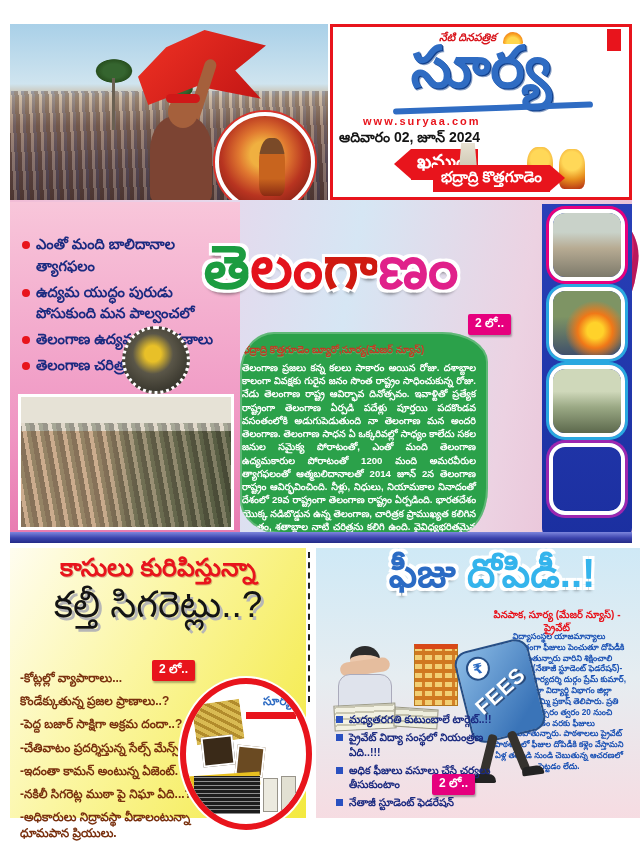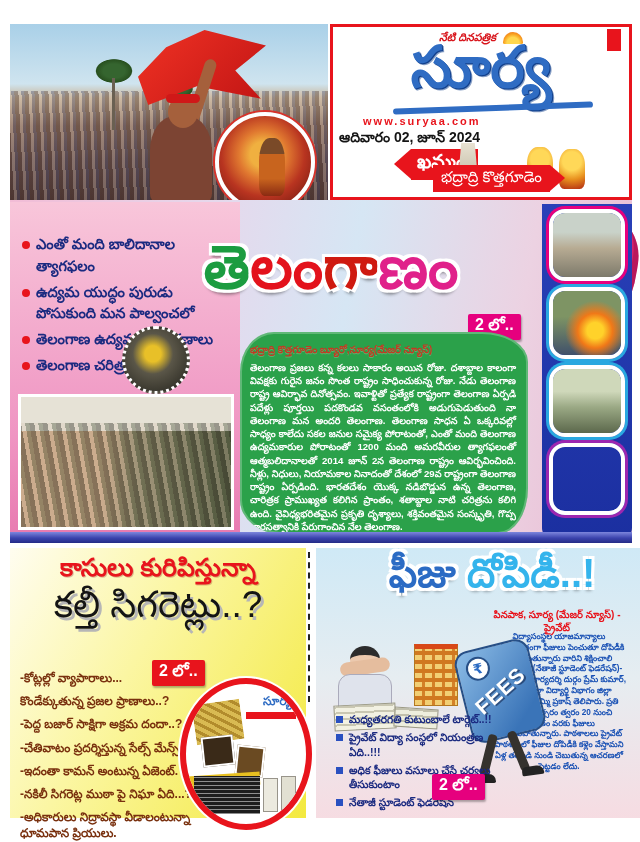--- a/index.html
+++ b/index.html
@@ -38,53 +38,53 @@
   .brand-swoosh{left:60px;top:78px;width:200px;height:6px;background:#2f6cc3;border-radius:4px;transform:rotate(-2deg)}
   .site{left:0;top:88px;width:60%;text-align:center;font-size:11px;font-weight:bold;letter-spacing:2px;color:#e8141c}
   .mast-date{left:6px;top:102px;font-size:14px;font-weight:bold;color:#141414}
   .edition-badge{left:78px;top:122px;background:#e8141c;color:#fff;font-size:19px;font-weight:bold;padding:2px 12px 3px 6px}
   .edition-badge::before{content:"";position:absolute;left:-17px;top:0;border-top:15px solid transparent;border-bottom:15px solid transparent;border-right:17px solid #e8141c}
   .temple-strip{left:0;bottom:0;width:100%;height:56px;
     background:linear-gradient(90deg,#7e9c5e 0 18%,#a9ba8e 18% 42%,#cdd8b9 42% 55%,#e7c express 0),linear-gradient(90deg,#7e9c5e 0 18%,#a9ba8e 18% 42%,#ccd6b6 42% 55%,#e8c468 55% 76%,#d89838 76% 100%)}
   .gopuram{left:118px;bottom:6px;width:34px;height:48px;background:linear-gradient(180deg,#e8e2d2,#b8b098);clip-path:polygon(18% 100%,30% 0,70% 0,82% 100%)}
   .deity{width:26px;height:40px;border-radius:40% 40% 20% 20%;background:radial-gradient(circle at 50% 30%,#ffd858 0 30%,#e8901e 60%,#b02812 100%)}
   .deity1{right:76px;bottom:10px}.deity2{right:44px;bottom:8px}
-  .sub-edition-badge{left:100px;bottom:5px;background:#e8141c;color:#fff;font-size:15px;font-weight:normal;padding:3px 8px 3px 8px}
+  .sub-edition-badge{left:100px;bottom:5px;background:#e8141c;color:#fff;font-size:15px;font-weight:bold;padding:3px 8px 3px 8px}
   .sub-edition-badge::after{content:"";position:absolute;right:-15px;top:0;border-top:13px solid transparent;border-bottom:13px solid transparent;border-left:15px solid #e8141c}
 
   
   .band{left:10px;top:200px;width:622px;height:338px;
     background:linear-gradient(100deg,#f2bcd6 0%,#e6d8ec 30%,#d6e6f4 52%,#ecd2e2 78%,#e8b8d0 100%)}
   .kicker{left:148px;top:203px;width:368px;text-align:center;font-size:27px;font-weight:bold;color:#1d50b8;
     text-shadow:-2px -2px 0 #fff,2px -2px 0 #fff,-2px 2px 0 #fff,2px 2px 0 #fff,0 3px 3px rgba(0,0,0,.3)}
   .lead-title{left:126px;top:232px;width:410px;text-align:center;font-size:60px;font-weight:bold;line-height:1.2;
     text-shadow:-3px -3px 0 #fff,3px -3px 0 #fff,-3px 3px 0 #fff,3px 3px 0 #fff,0 5px 3px rgba(40,40,40,.45)}
   .lt0{color:#1c9c40}.lt1{color:#e3121c}.lt2{color:#cf1a10}.lt3{color:#e0218a}.lt4{color:#4a2a9c}
   .map-blob{left:556px;top:210px;width:80px;height:130px;background:#d6246e;
     border-radius:46% 58% 52% 40% / 52% 38% 62% 46%;transform:rotate(8deg);box-shadow:inset -6px -8px 0 rgba(150,10,70,.45)}
   .fist-wrap{left:584px;top:234px}
-  .page-ref{background:#e6007e;color:#fff;font-size:16px;font-weight:bold;padding:2px 7px;border-radius:2px;box-shadow:1px 2px 2px rgba(0,0,0,.3)}
+  .page-ref{background:#e6007e;color:#fff;font-size:12px;font-weight:bold;padding:2px 7px;border-radius:2px;box-shadow:1px 2px 2px rgba(0,0,0,.3)}
   .lead-pageref{left:468px;top:314px}
 
   
   .left-col{left:10px;top:202px;width:230px;height:336px;background:linear-gradient(180deg,#f8c6da 0%,#ef94c2 70%,#e87ab0 100%)}
   .lead-bullets{left:22px;top:234px;width:200px}
   .lead-bullets .bullet{position:relative;padding-left:14px;font-size:14.5px;font-weight:bold;color:#1a2a80;line-height:1.5;margin-bottom:4px}
   .lead-bullets .bullet::before{content:"";position:absolute;left:0;top:7px;width:8px;height:8px;border-radius:50%;background:#e8141c}
   .dotted-inset{left:122px;top:326px;width:68px;height:68px;border-radius:50%;border:3px dotted #fff;
     background:radial-gradient(circle at 45% 40%,#e8c028 0 16%,#5a5648 40%,#23221c 100%)}
   .clash-photo{left:18px;top:394px;width:216px;height:136px;border:3px solid #fff;overflow:hidden;
     background:linear-gradient(180deg,#e6e2d6 0 26%,transparent 26%),
       linear-gradient(90deg,#c9a684 0 38%,#8f8668 55%,#5d6247 100%)}
   .clash-texture{left:0;top:20%;width:100%;height:80%;
     background:repeating-linear-gradient(80deg,rgba(35,35,25,.4) 0 5px,rgba(210,190,170,.25) 5px 9px,rgba(70,80,55,.4) 9px 13px)}
 
   
-  .article-blob{left:240px;top:332px;width:288px;height:202px;background:#2ba14a;
-    border-radius:34px 46px 30px 42px / 40px 30px 46px 34px;padding:12px 12px 8px 10px;overflow:hidden;
+  .article-blob{left:240px;top:332px;width:248px;height:202px;background:#2ba14a;
+    border-radius:34px 46px 30px 42px / 40px 30px 46px 34px;padding:12px 12px 8px 2px;overflow:hidden;
     box-shadow:inset 0 0 0 2px rgba(255,255,255,.25)}
   .article-dateline{font-size:10px;font-weight:bold;color:#c23a22;text-shadow:0 1px 0 rgba(255,255,255,.2);margin-bottom:3px}
   .article-body{font-size:9.6px;font-weight:bold;color:#fff;line-height:1.38;text-align:justify}
 
   
   .photo-rail{left:542px;top:204px;width:90px;height:336px;background:linear-gradient(180deg,#2940b8 0%,#1b2fa0 100%);border-radius:0 0 12px 12px;padding-top:5px}
   .rail-photo{width:76px;height:72px;margin:0 auto 6px auto;border-radius:16px;border:4px solid #fff;overflow:hidden;position:relative}
   .rp1{box-shadow:0 0 0 3px #e6007e}
   .rp2,.rp3{box-shadow:0 0 0 3px #2aa8e0}
   .rp4{box-shadow:0 0 0 3px #9c27b0}

